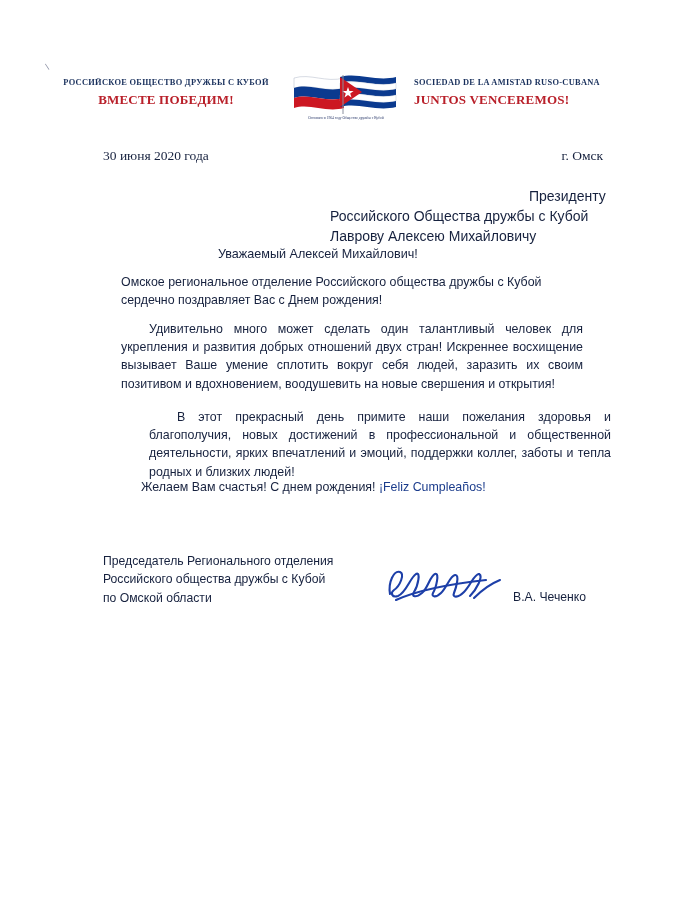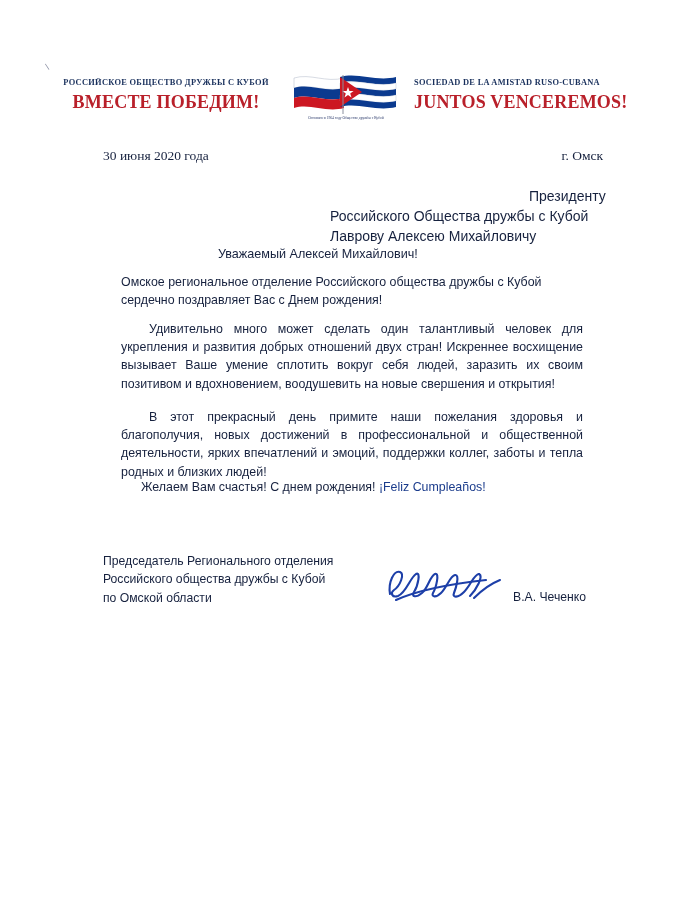--- a/index.html
+++ b/index.html
@@ -47,21 +47,21 @@
   .lh-org {
     font-family: "Liberation Serif", serif;
     font-size: 8.4px;
     font-weight: bold;
     letter-spacing: 0.3px;
     color: #19305c;
     white-space: nowrap;
   }
   .lh-slogan {
     font-family: "Liberation Serif", serif;
-    font-size: 18px;
+    font-size: 13px;
     font-weight: bold;
     color: #1b3c8c;
     margin-top: 5px;
     letter-spacing: 0.2px;
   }
   .lh-slogan.red {
     color: #b9202a;
   }
   .lh-center {
     width: 120px;
@@ -131,21 +131,21 @@
     left: 121px;
     width: 462px;
     font-size: 12.4px;
     line-height: 1.47;
     color: #16213e;
     text-align: justify;
     text-justify: inter-word;
   }
   .p1 { top: 273px; font-weight: normal; text-align: left; width: 440px; left: 121px; }
   .p2 { top: 320px; text-indent: 28px; }
-  .p3 { top: 408px; text-indent: 28px; }
+  .p3 { top: 408px; text-indent: 28px; margin-left: 28px; }
   .p4 {
     top: 478px;
     left: 141px;
     width: 430px;
     text-align: left;
     font-weight: normal;
   }
   .p4 .es { color: #1b3c8c; }
 
   

